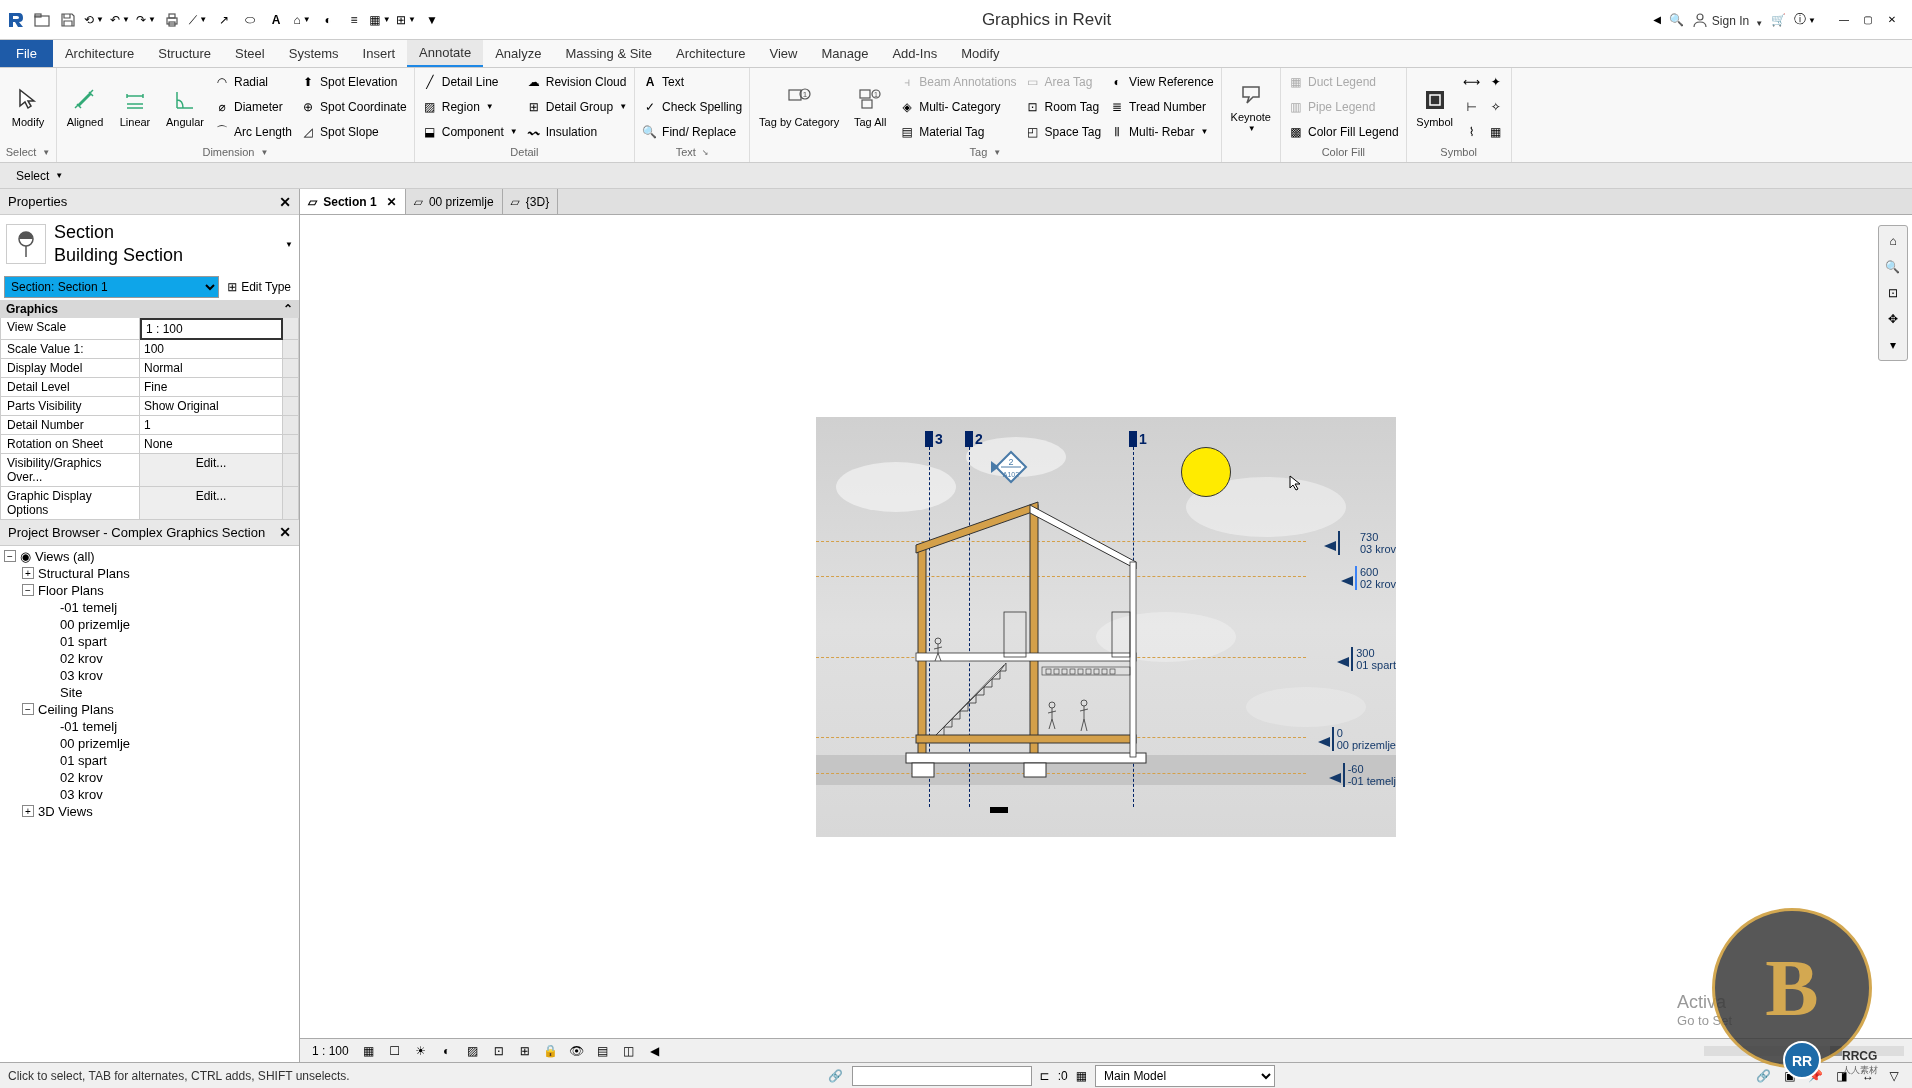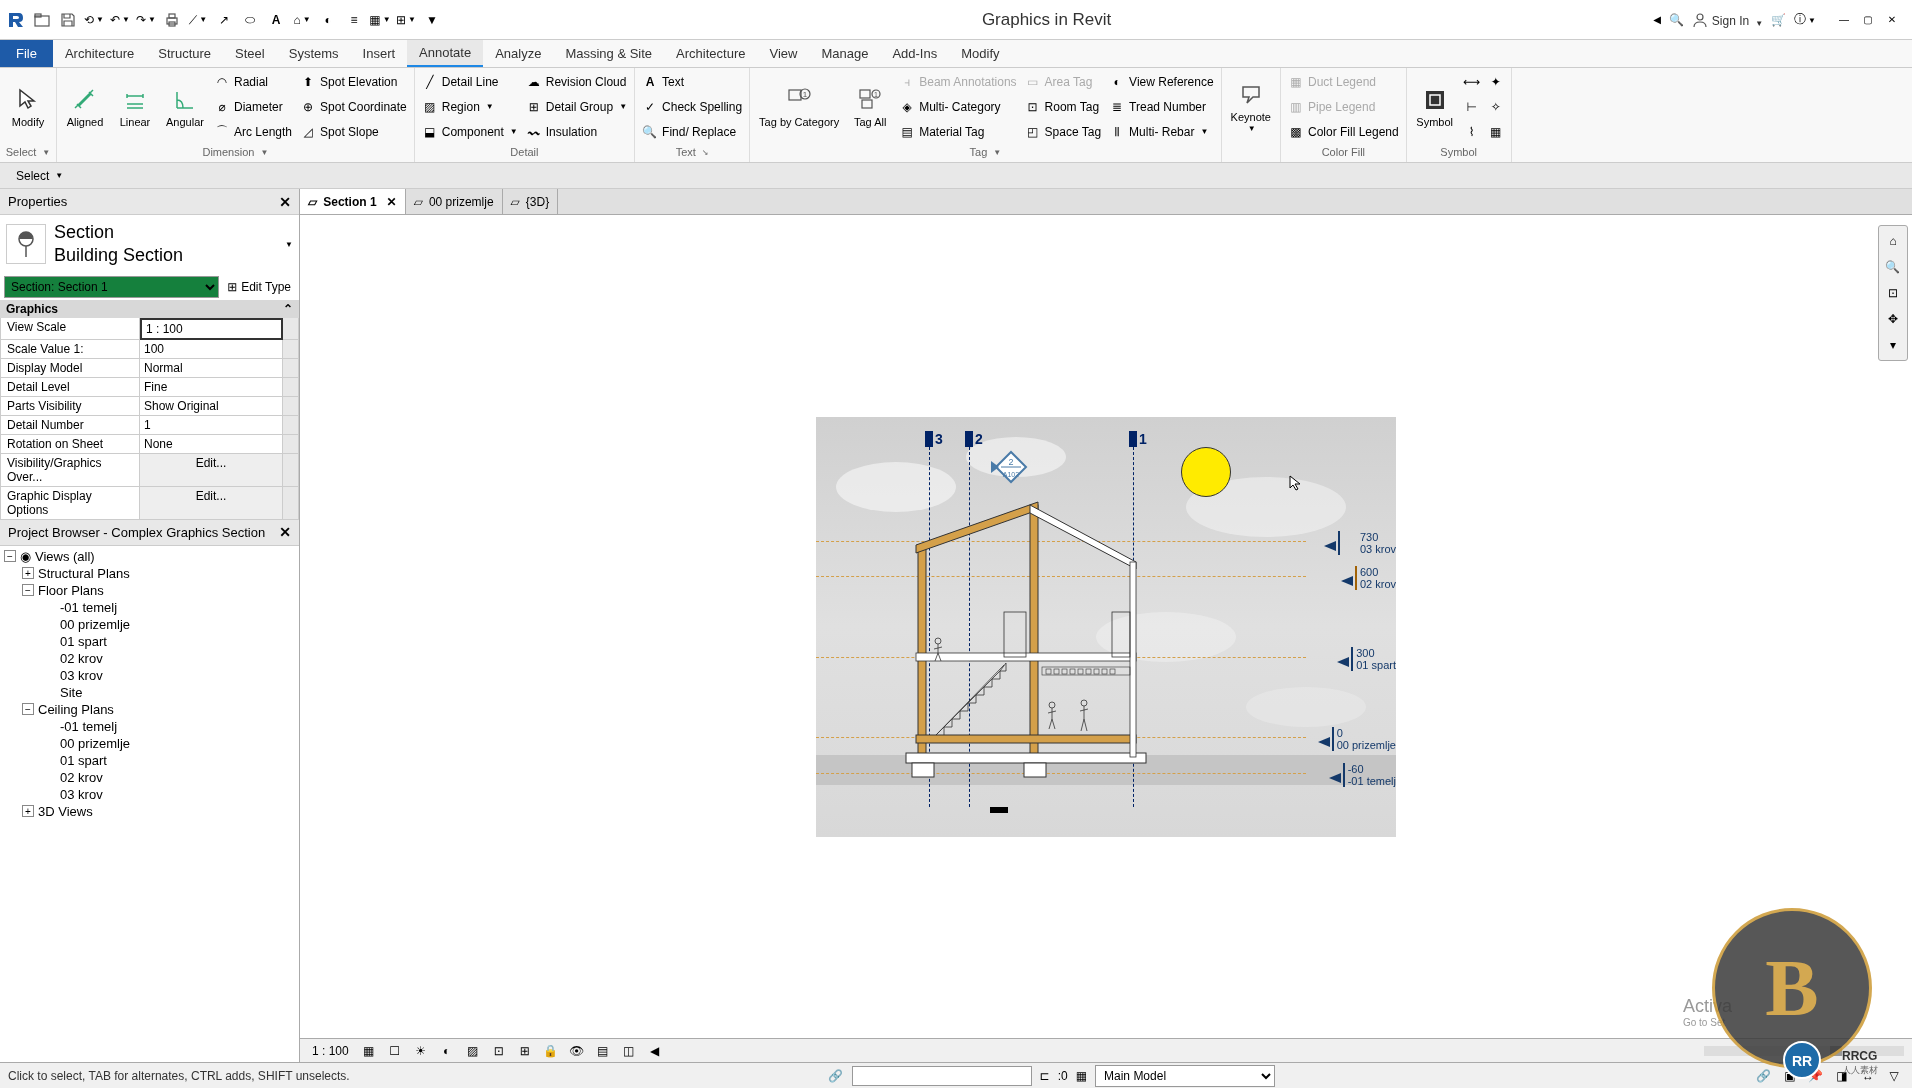--- a/index.html
+++ b/index.html
@@ -49,21 +49,21 @@
     .panel-header { height: 26px; background: #e8e8e8; display: flex; align-items: center; justify-content: space-between; padding: 0 8px; border-bottom: 1px solid #ccc; font-size: 13px; }
     .panel-close { cursor: pointer; font-size: 14px; font-weight: bold; }
     
     
     .properties { flex: 0 0 auto; }
     .type-selector { display: flex; align-items: center; padding: 6px; gap: 8px; }
     .type-icon { width: 40px; height: 40px; border: 1px solid #ccc; display: flex; align-items: center; justify-content: center; }
     .type-info { flex: 1; font-size: 18px; line-height: 1.3; }
     .type-dropdown { cursor: pointer; }
     .instance-row { display: flex; align-items: center; padding: 2px 4px; gap: 4px; }
-    .instance-select { flex: 1; border: 1px solid #999; padding: 2px; font-size: 12px; background: #15803d; }
+    .instance-select { flex: 1; border: 1px solid #999; padding: 2px; font-size: 12px; background: #0ea5e9; }
     .edit-type-btn { display: flex; align-items: center; gap: 4px; cursor: pointer; font-size: 12px; padding: 2px 4px; }
     .prop-category { background: #d8d8d8; padding: 2px 6px; font-weight: bold; font-size: 12px; display: flex; justify-content: space-between; }
     .prop-grid { display: grid; grid-template-columns: 140px 1fr 16px; }
     .prop-label { padding: 2px 6px; border: 1px solid #ccc; border-top: none; font-size: 12px; background: #fff; }
     .prop-value { padding: 2px 4px; border: 1px solid #ccc; border-top: none; border-left: none; font-size: 12px; background: #fff; }
     .prop-value.input { border: 2px solid #333; }
     .prop-value.btn { text-align: center; cursor: pointer; background: #eee; }
     .prop-scroll { border: 1px solid #ccc; border-top: none; border-left: none; background: #e8e8e8; }
     .prop-footer { display: flex; align-items: center; justify-content: space-between; padding: 4px 6px; }
     .prop-help { color: #0066cc; text-decoration: underline; cursor: pointer; font-size: 12px; }
@@ -691,21 +691,21 @@
               </svg>
               <div style="border-left:2px solid #14396a;padding-left:20px;">
                 <div>730</div>
                 <div>03 krov</div>
               </div>
             </div>
             <div class="level-marker" style="right: 0px; top: 149px;">
               <svg width="12" height="10" style="position:absolute;left:-14px;top:10px;">
                 <polygon points="0,5 12,0 12,10" fill="#14396a"></polygon>
               </svg>
-              <div style="border-left:2px solid #a16207;padding-left:3px;">
+              <div style="border-left:2px solid #3b82f6;padding-left:3px;">
                 <div>600</div>
                 <div>02 krov</div>
               </div>
             </div>
             <div class="level-marker" style="right: 0px; top: 230px;">
               <svg width="12" height="10" style="position:absolute;left:-14px;top:10px;">
                 <polygon points="0,5 12,0 12,10" fill="#14396a"></polygon>
               </svg>
               <div style="border-left:2px solid #14396a;padding-left:3px;">
                 <div>300</div>
@@ -835,21 +835,21 @@
     <span class="vc-btn">▣</span>
     <span class="vc-btn">📌</span>
     <span class="vc-btn">◨</span>
     <span class="vc-btn">↔</span>
     <span class="vc-btn">▽</span>
   </div>
 </div>
 
 <div class="watermark-text">
   <div>Activa</div>
-  <div style="font-size:10px;">Go to Set</div>
+  <div style="font-size:13px;">Go to Set</div>
 </div>
 <div class="watermark-logo">
     <div class="watermark-logo-inner">B</div>
   </div>
 <div class="rrcg-logo">
   <svg width="100" height="40">
       <circle cx="20" cy="20" r="18" fill="#1e6ba8" stroke="#fff" stroke-width="2"></circle>
       <text x="20" y="26" font-size="14" text-anchor="middle" fill="#fff" font-weight="bold">RR</text>
       <text x="60" y="20" font-size="12" fill="#333" font-weight="bold">RRCG</text>
       <text x="60" y="33" font-size="9" fill="#666">人人素材</text>

